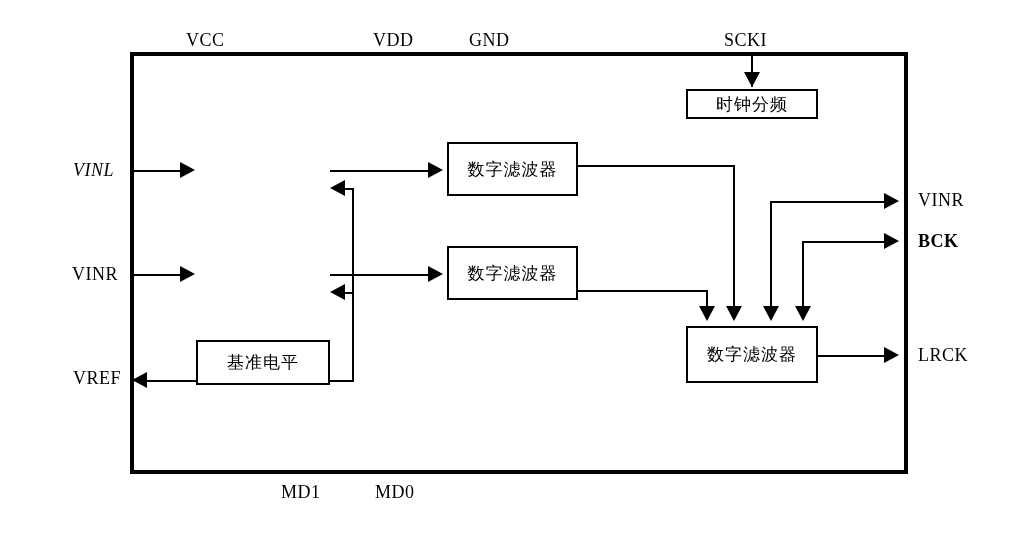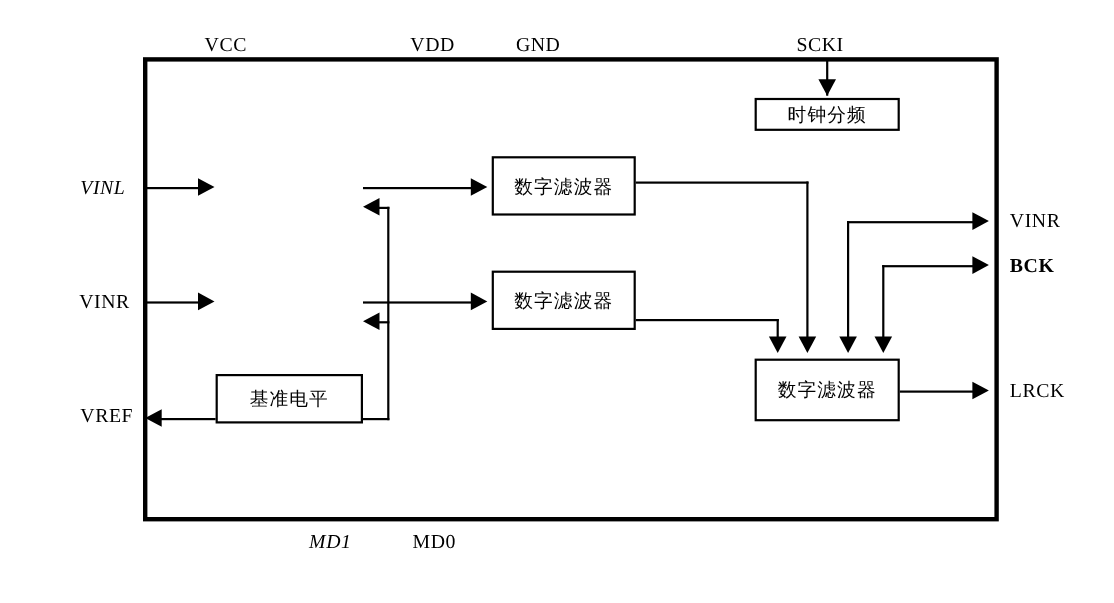--- a/index.html
+++ b/index.html
@@ -89,21 +89,21 @@
   <div class="pin-label" style="left:724px;top:30px;">SCKI</div>
 
   <div class="pin-label" style="left:73px;top:160px;font-style:italic;">VINL</div>
   <div class="pin-label" style="left:72px;top:264px;">VINR</div>
   <div class="pin-label" style="left:73px;top:368px;">VREF</div>
 
   <div class="pin-label" style="left:918px;top:190px;">VINR</div>
   <div class="pin-label" style="left:918px;top:231px;font-weight:bold;">BCK</div>
   <div class="pin-label" style="left:918px;top:345px;">LRCK</div>
 
-  <div class="pin-label" style="left:281px;top:482px;font-style:italic;">MD1</div>
+  <div class="pin-label" style="left:281px;top:482px;">MD1</div>
   <div class="pin-label" style="left:375px;top:482px;">MD0</div>
 
   <div class="chip-outline" style="left:130px;top:52px;width:778px;height:422px;"></div>
 
   <div class="wire-v" style="left:751px;top:54px;height:33px;"></div>
   <div class="arrow down" style="left:744px;top:72px;"></div>
 
   <div class="block" style="left:686px;top:89px;width:132px;height:30px;">
     <span>时钟分频</span>
   </div>

